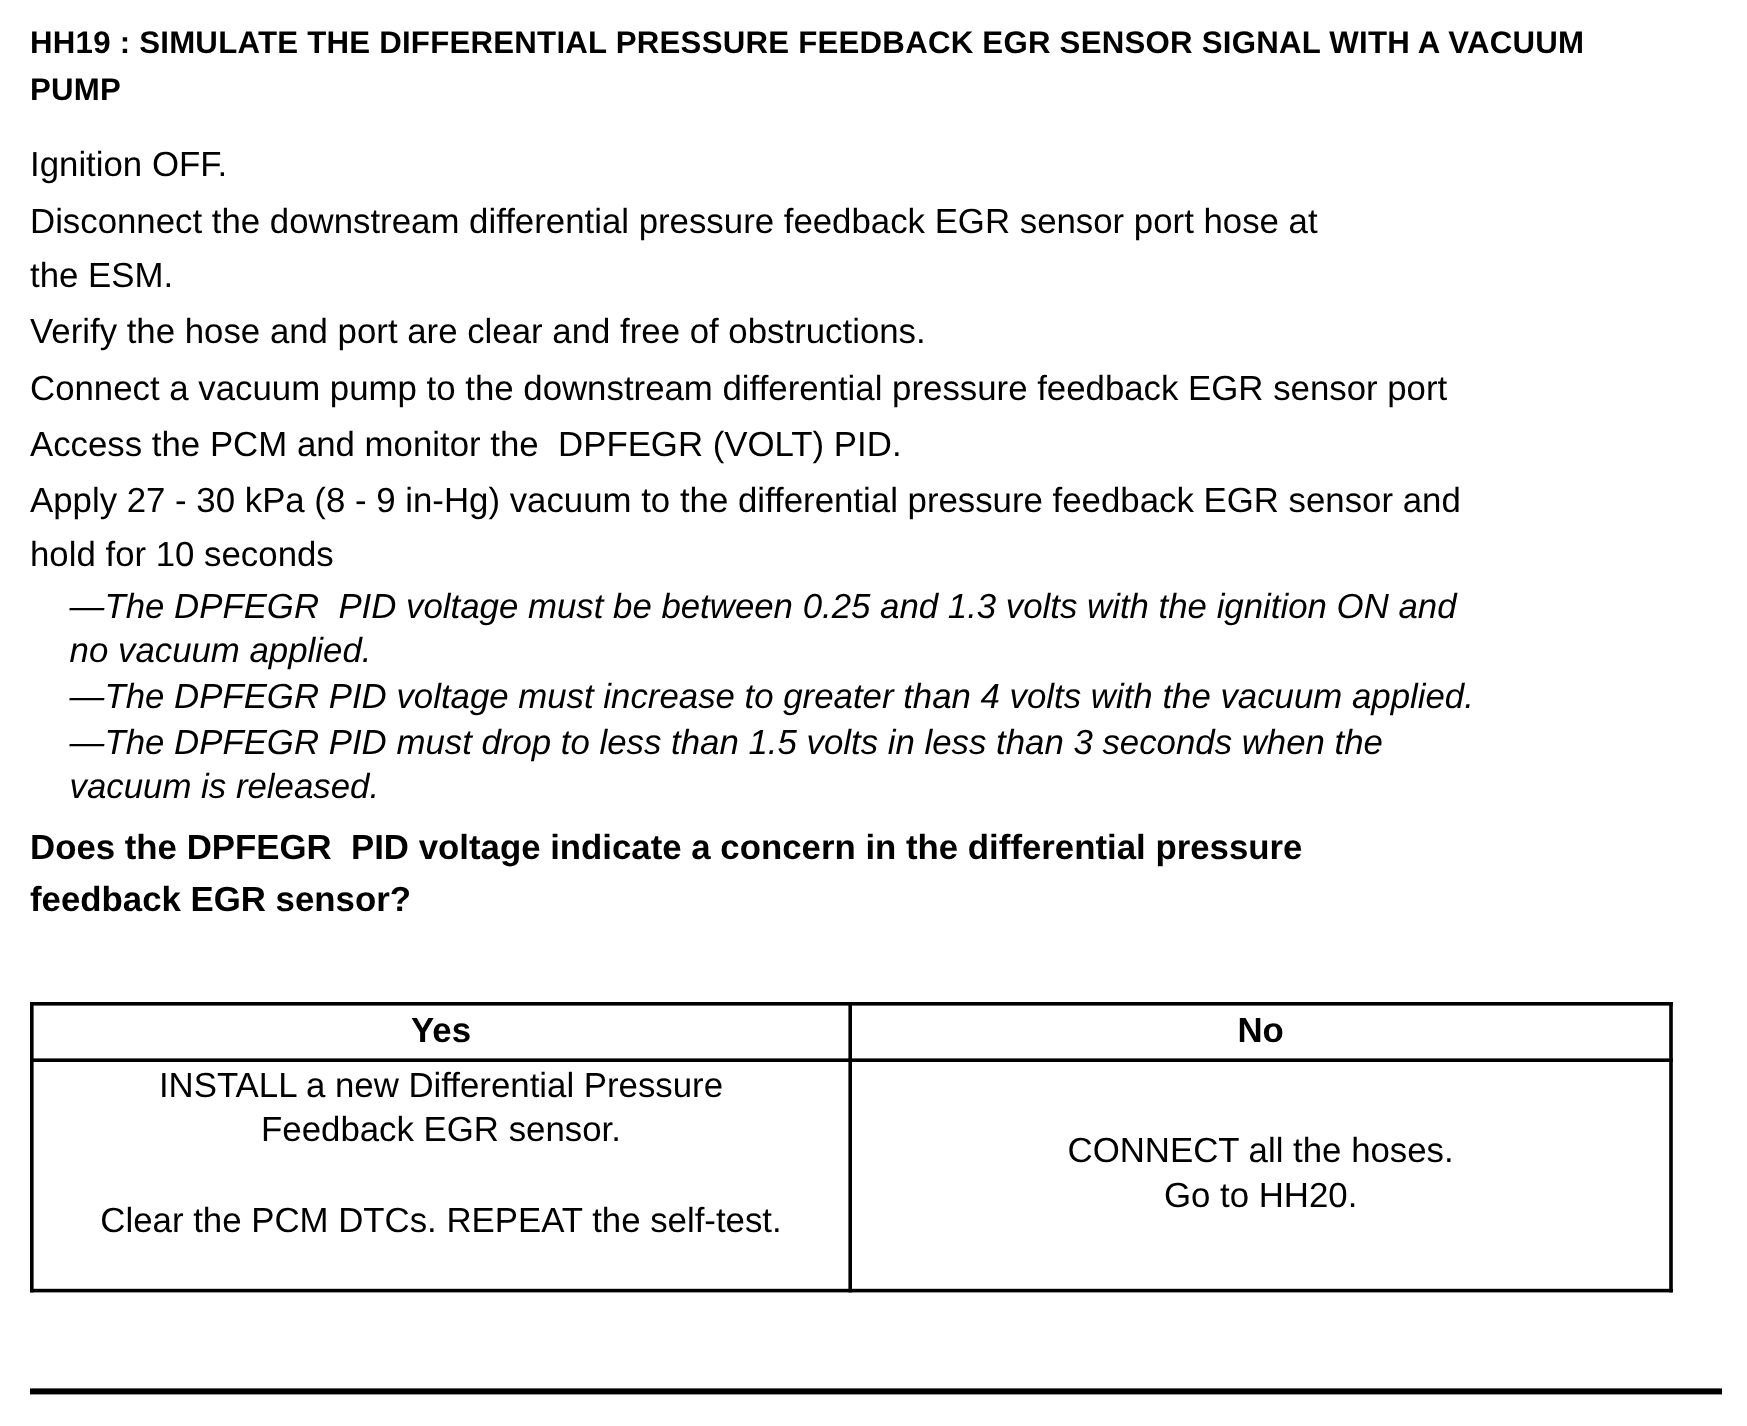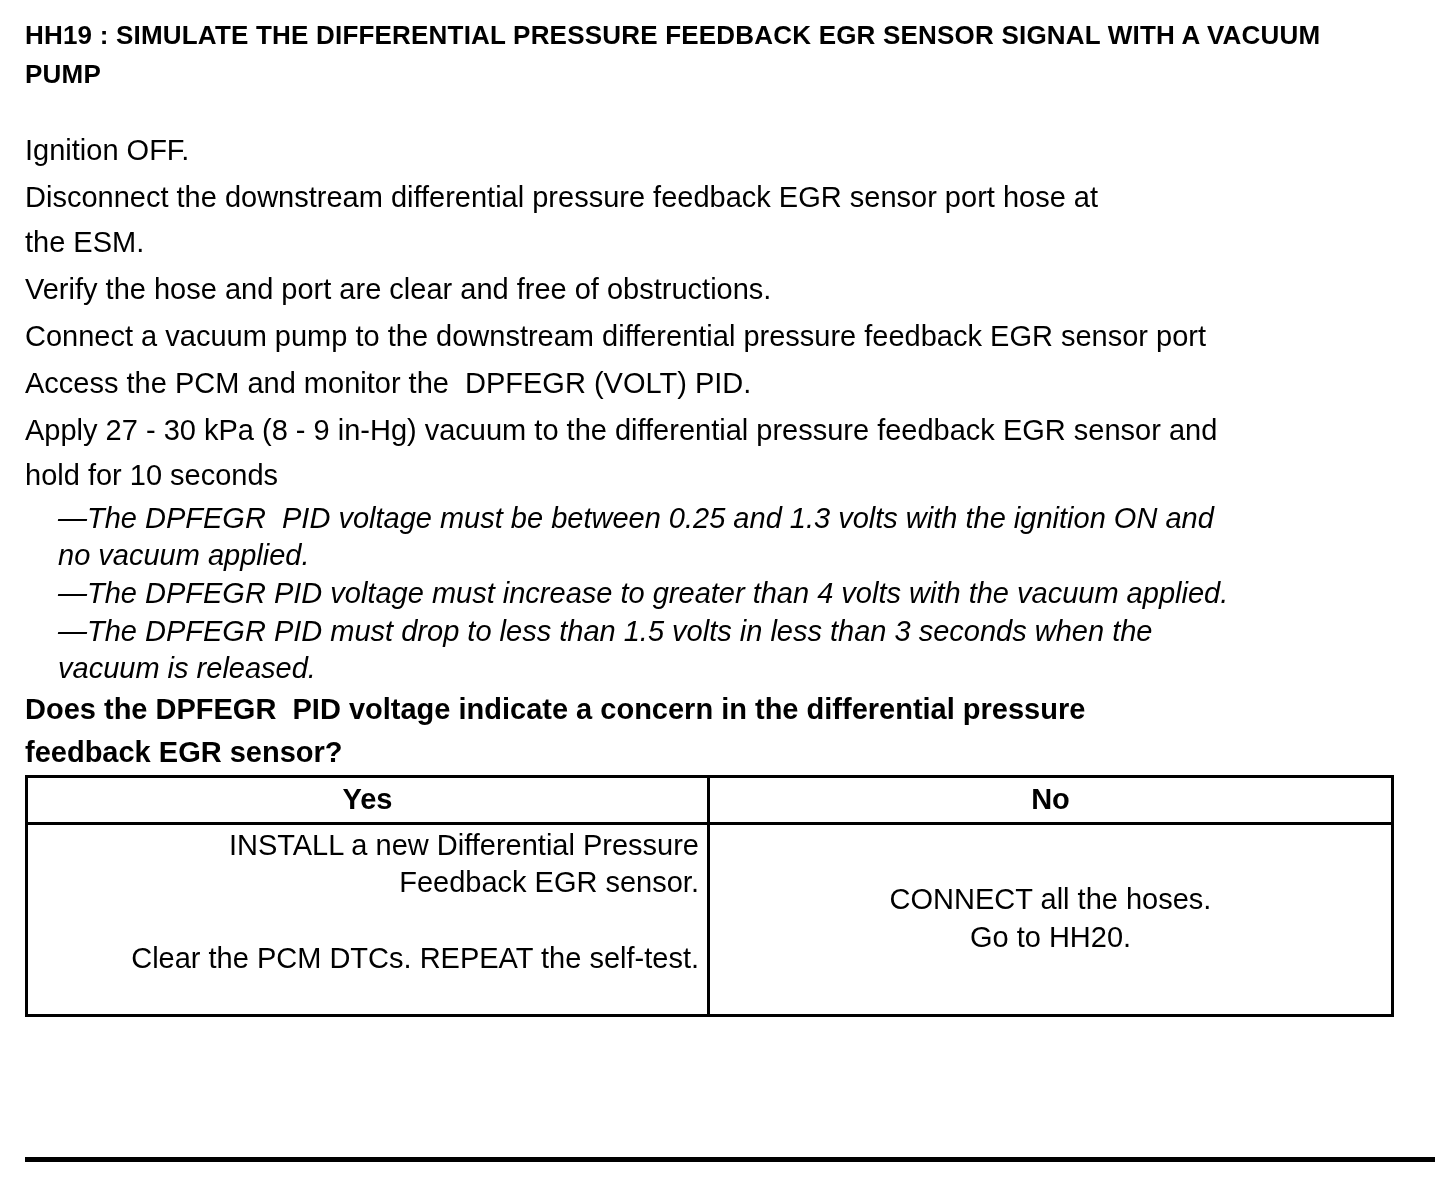--- a/index.html
+++ b/index.html
@@ -16,21 +16,21 @@
     width: 1456px;
     height: 1188px;
     padding: 16px 60px 0 25px;
   }
   .title {
     font-size: 26px;
     font-weight: bold;
     line-height: 1.5;
     letter-spacing: 0.2px;
     white-space: pre-wrap;
-    margin-bottom: 34px;
+    margin-bottom: 22px;
   }
   .steps { }
   .step {
     font-size: 29px;
     line-height: 1.55;
     white-space: pre-wrap;
     margin-bottom: 2px;
   }
   .bullets {
     padding-left: 33px;
@@ -40,42 +40,44 @@
   .bullet {
     font-size: 29px;
     line-height: 1.3;
     white-space: pre-wrap;
   }
   .question {
     font-size: 29px;
     font-weight: bold;
     line-height: 1.5;
     white-space: pre-wrap;
+    margin-top: 10px;
   }
   table.decision {
     border-collapse: collapse;
     table-layout: fixed;
     width: 1366px;
+    margin-top: 62px;
     border-radius: 14px;
   }
   .decision th, .decision td {
     border: 3px solid #000000;
     font-size: 29px;
   }
   .decision th {
     font-weight: bold;
     text-align: center;
     padding: 3px 6px;
     line-height: 1.3;
   }
   .decision col.yes-col { width: 682px; }
   .decision col.no-col { width: 684px; }
   td.yes-cell {
     vertical-align: top;
-    text-align: right;
+    text-align: center;
     padding: 2px 8px 10px 8px;
     height: 192px;
     line-height: 1.3;
   }
   td.no-cell {
     vertical-align: middle;
     text-align: center;
     padding: 2px 8px;
     line-height: 1.3;
   }

